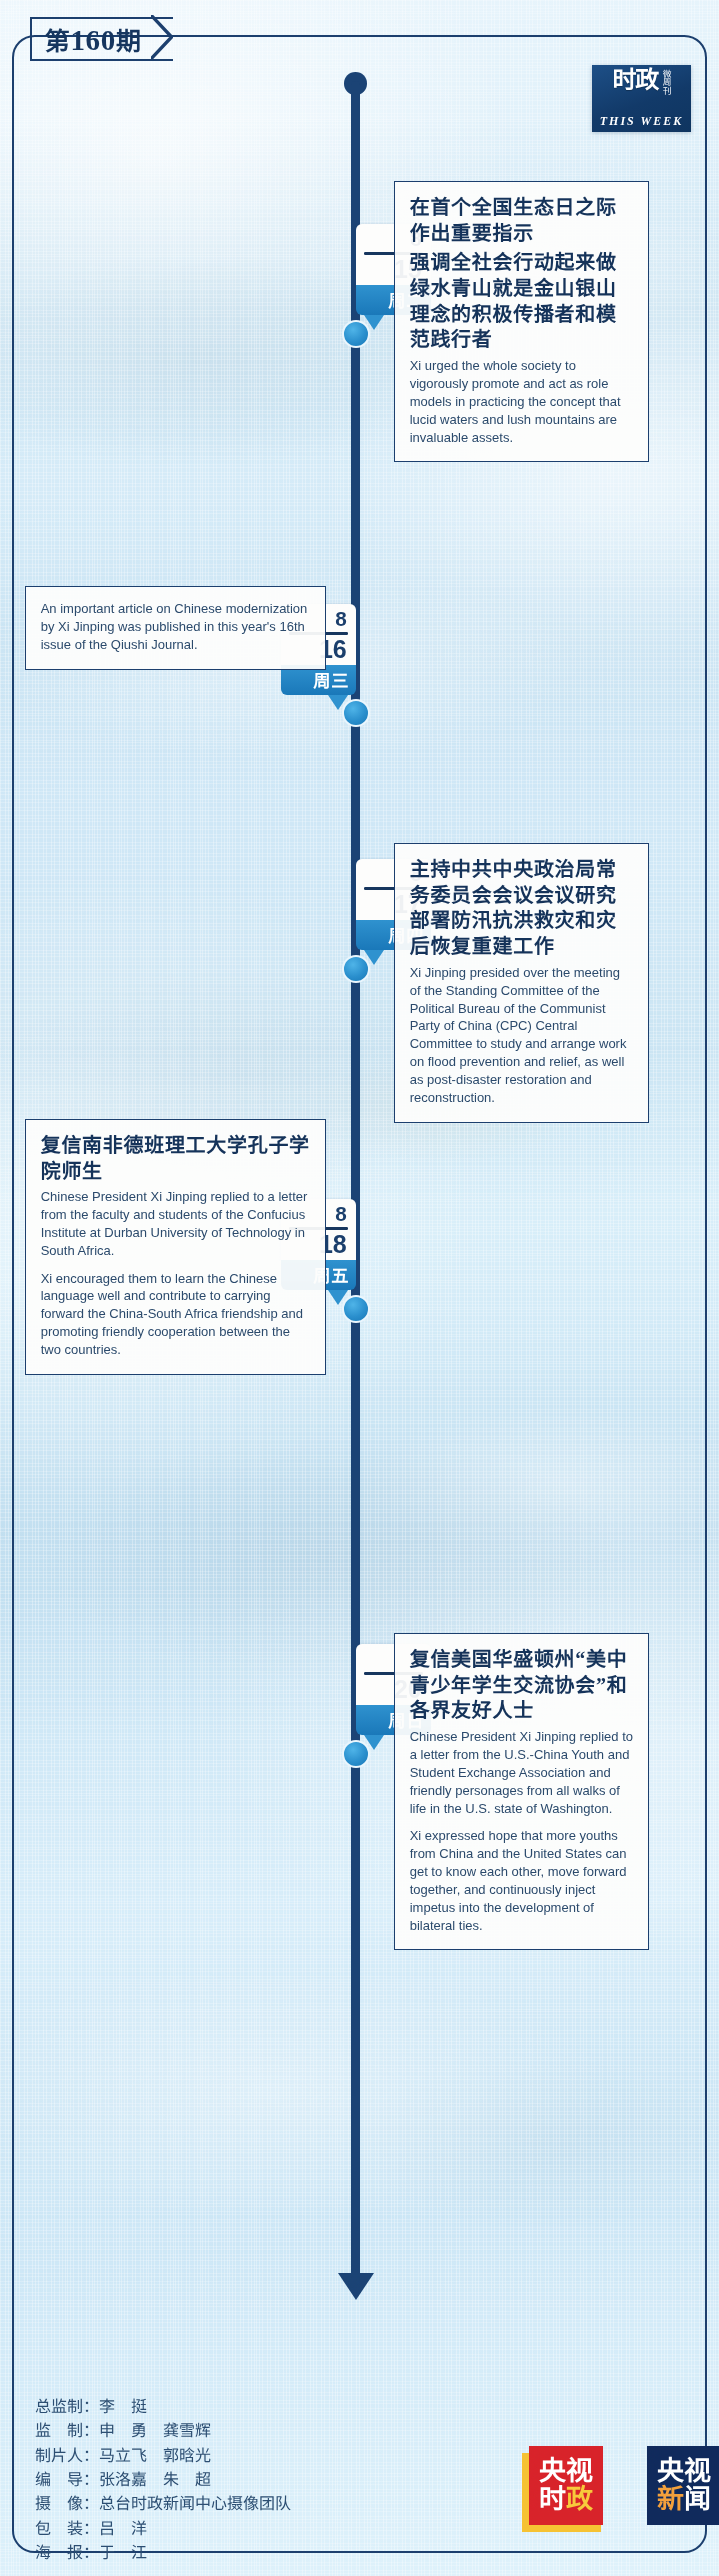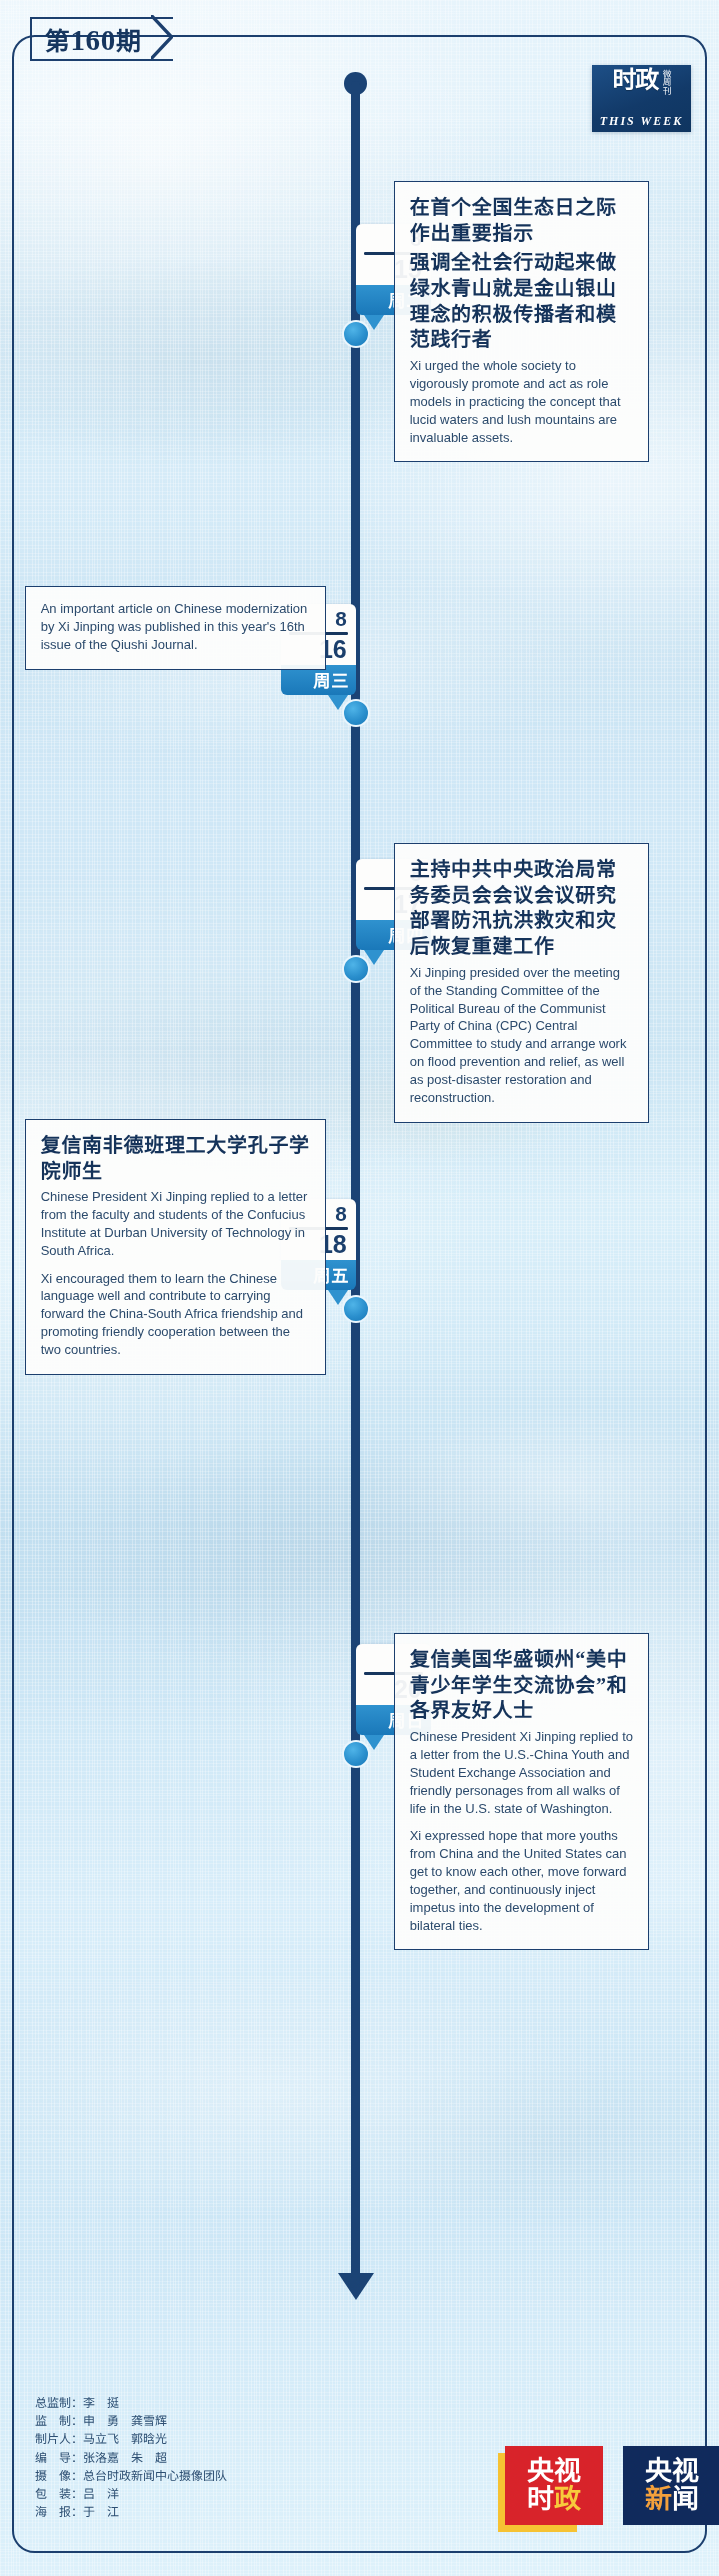--- a/index.html
+++ b/index.html
@@ -268,37 +268,37 @@
     line-height: 1.38;
     color: #2b4a6c;
     margin: 0 0 9.3px 0;
   }
   .en-body:last-child { margin-bottom: 0; }
 
   
   #credits {
     position: absolute;
     left: 35px; top: 2395px;
-    font-family: Liberation Mono, monospace;
-    font-size: 12px;
+    font-family: Liberation Serif, serif;
+    font-size: 16px;
     line-height: 1.52;
     color: #2c4e72;
     white-space: pre;
   }
   #credits .c-row { display: block; }
 
   
   #brand-logos {
     position: absolute;
     left: 505px; top: 2446px;
     display: flex; gap: 20px; align-items: flex-start;
   }
   .brand {
     position: relative;
-    width: 98px; height: 79px;
+    width: 74px; height: 79px; margin-left: 24px;
   }
   .brand .shadow-sq {
     position: absolute;
     left: -6.7px; top: 6.7px;
     width: 79px; height: 79px;
   }
   .brand .main-sq {
     position: absolute; inset: 0;
     display: flex; flex-direction: column;
     align-items: center; justify-content: center;

